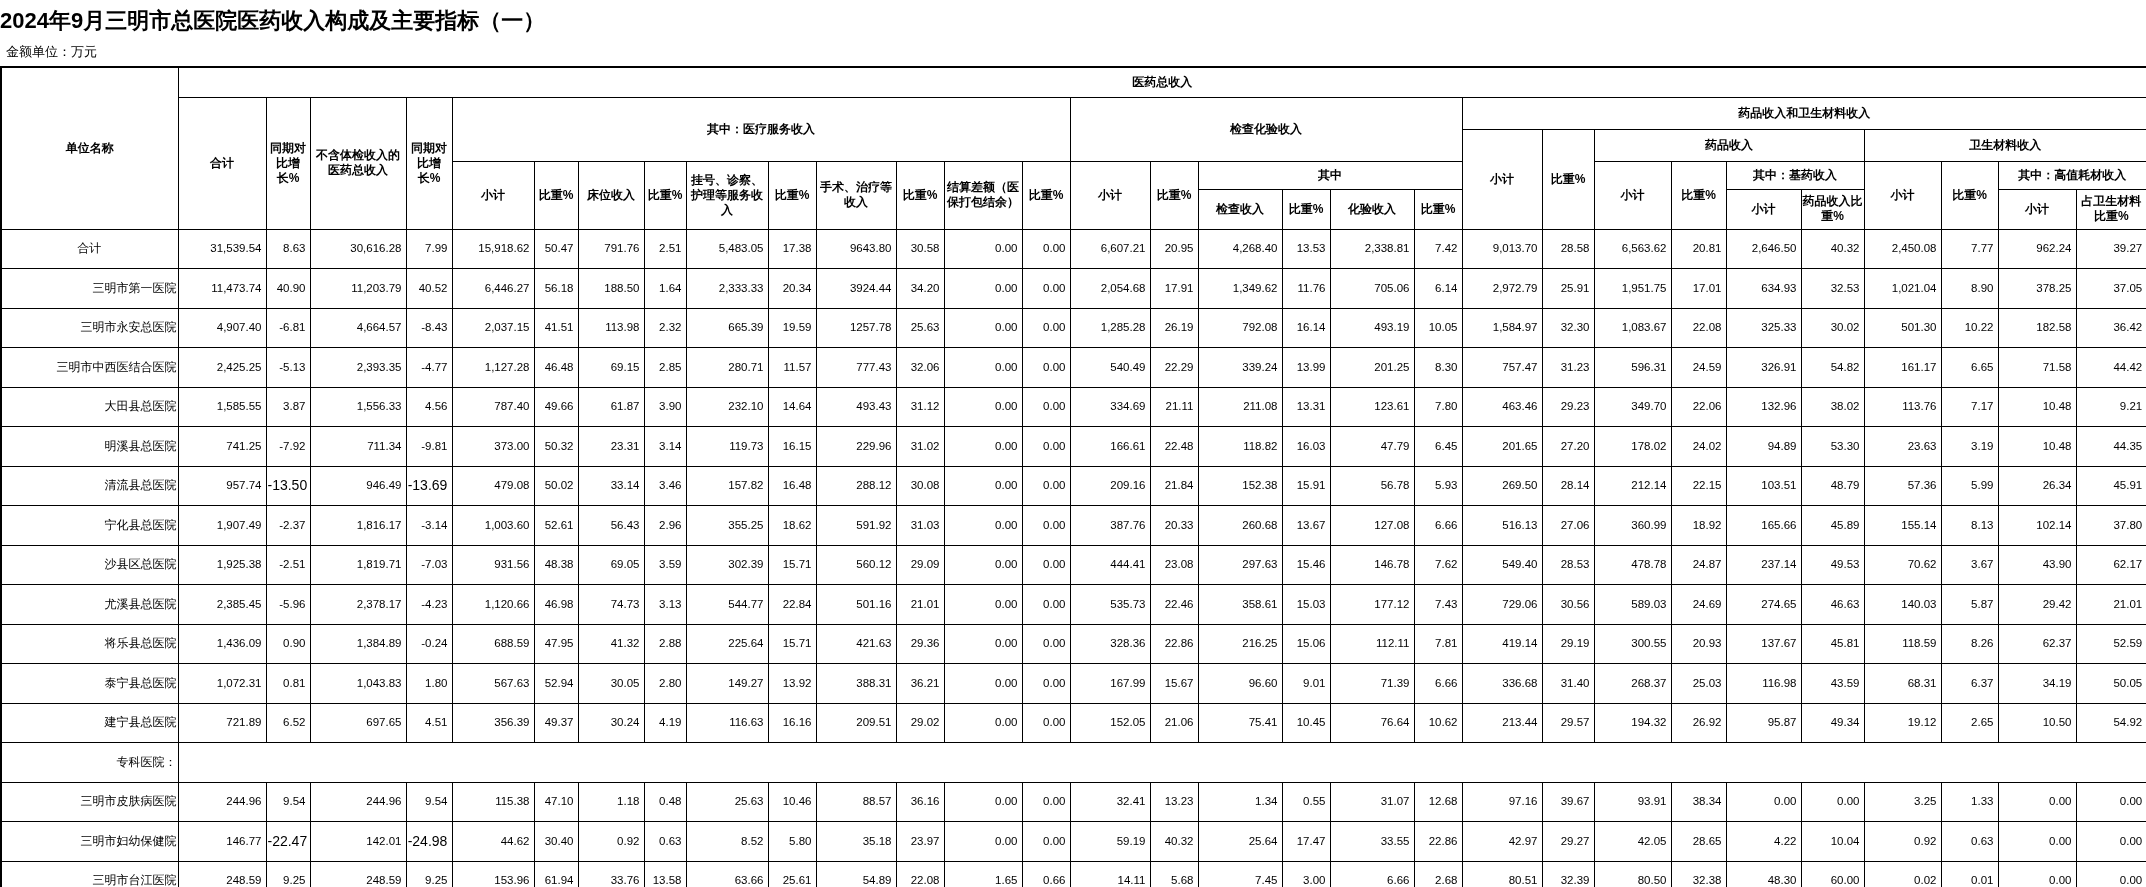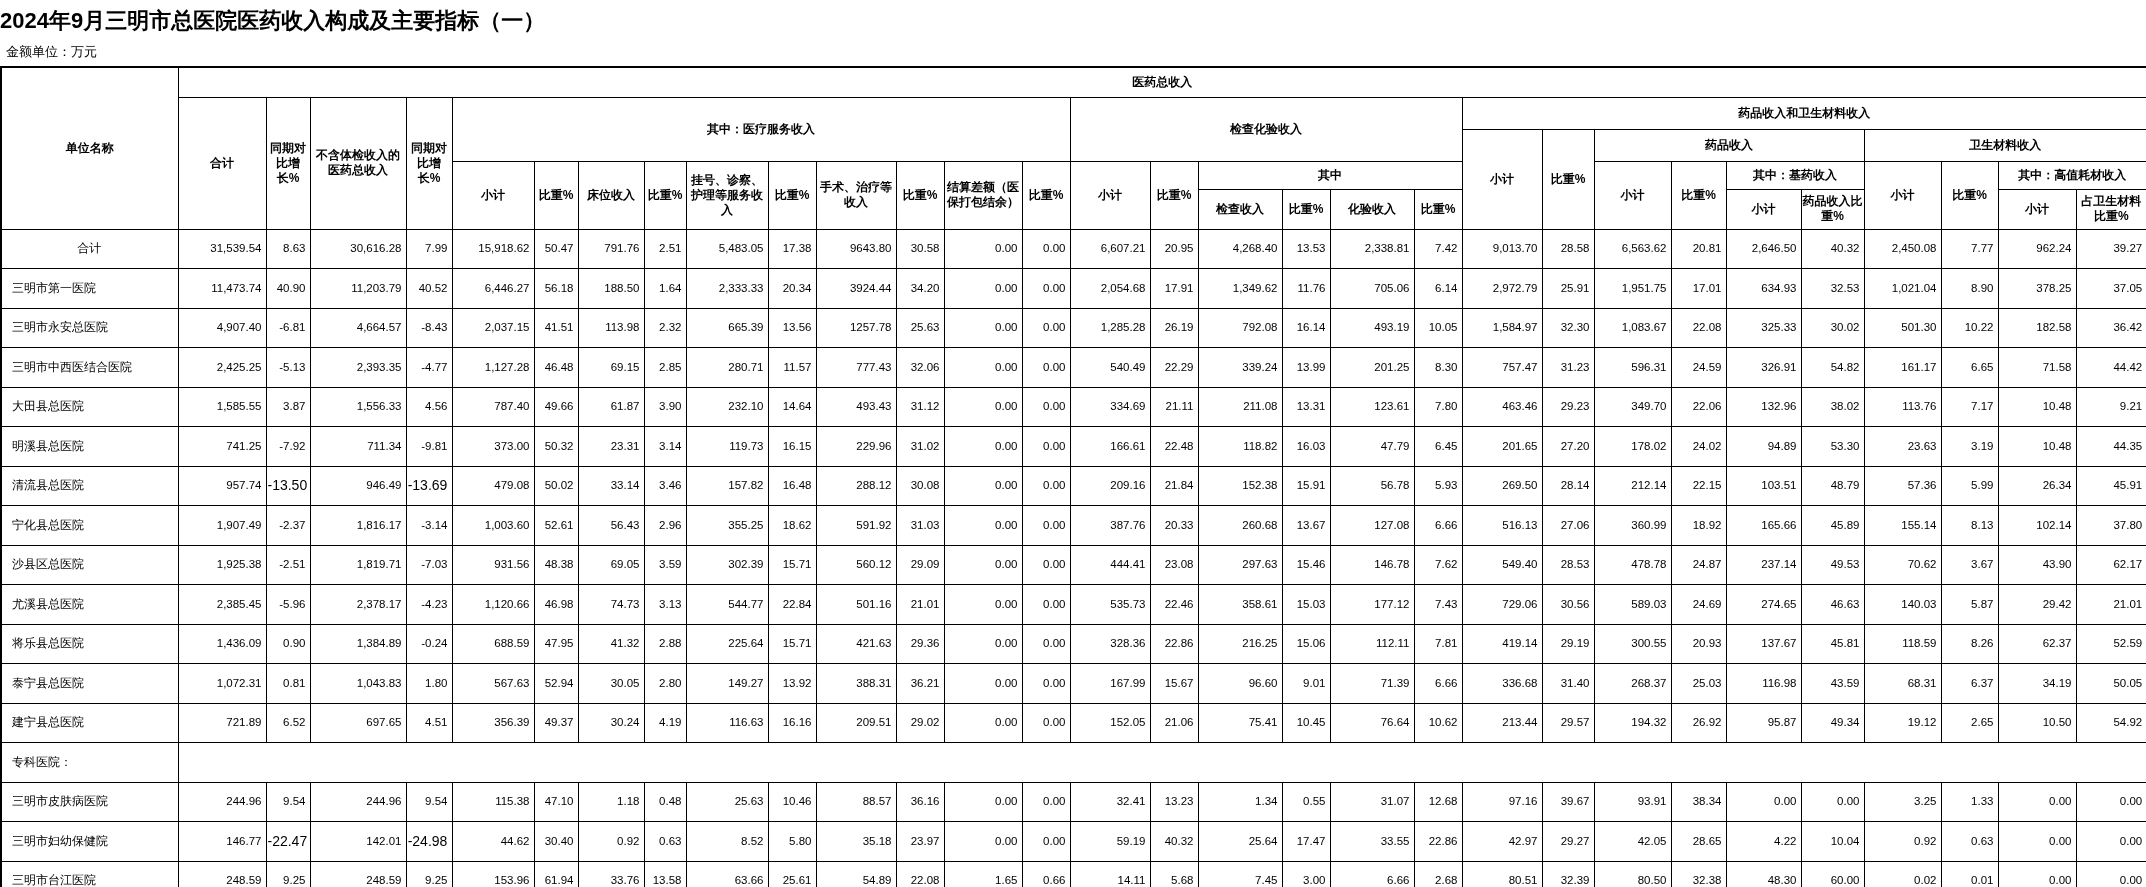--- a/index.html
+++ b/index.html
@@ -10,21 +10,21 @@
   table{border-collapse:collapse;table-layout:fixed;width:2146px;border:2px solid #000;}
   th,td{border:1px solid #000;overflow:hidden;}
   thead th{font-size:12px;font-weight:bold;text-align:center;vertical-align:middle;
            line-height:1.25;padding:0 1px;word-break:break-all;}
   .hr1{height:30px;}
   .hr2{height:32px;}
   .hr3{height:32px;}
   .hr4{height:28px;}
   .hr5{height:40px;}
   tbody td{height:36.5px;font-size:11.5px;vertical-align:middle;line-height:1.1;}
-  td.name{text-align:left;padding-left:10px;font-size:12px;word-break:break-all;}
+  td.name{text-align:right;padding-left:10px;font-size:12px;word-break:break-all;}
   td.name.center{text-align:center;padding-left:0;}
   td.num{text-align:right;padding-right:4px;font-variant-numeric:tabular-nums;}
   td.num.small{font-size:14px;text-align:center;}
   tr.section-row td{height:36.5px;}
   td.section-rest{border-left:1px solid #000;}
 </style>
 </head>
 <body>
 
 <div class="title">2024年9月三明市总医院医药收入构成及主要指标（一）</div>
@@ -187,21 +187,21 @@
         <td class="name">三明市永安总医院</td>
         <td class="num">4,907.40</td>
         <td class="num">-6.81</td>
         <td class="num">4,664.57</td>
         <td class="num">-8.43</td>
         <td class="num">2,037.15</td>
         <td class="num">41.51</td>
         <td class="num">113.98</td>
         <td class="num">2.32</td>
         <td class="num">665.39</td>
-        <td class="num">13.56</td>
+        <td class="num">19.59</td>
         <td class="num">1257.78</td>
         <td class="num">25.63</td>
         <td class="num">0.00</td>
         <td class="num">0.00</td>
         <td class="num">1,285.28</td>
         <td class="num">26.19</td>
         <td class="num">792.08</td>
         <td class="num">16.14</td>
         <td class="num">493.19</td>
         <td class="num">10.05</td>

